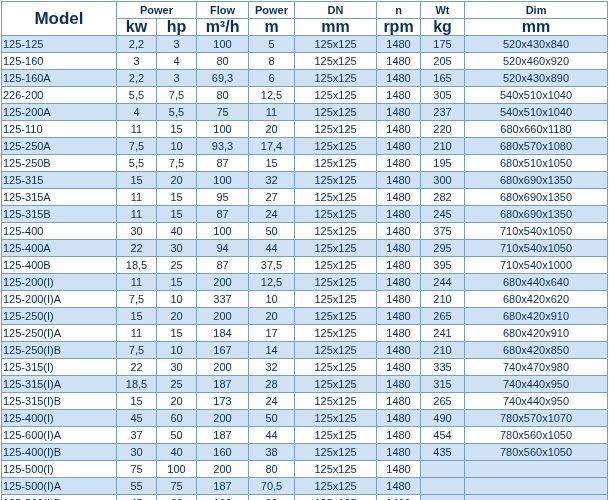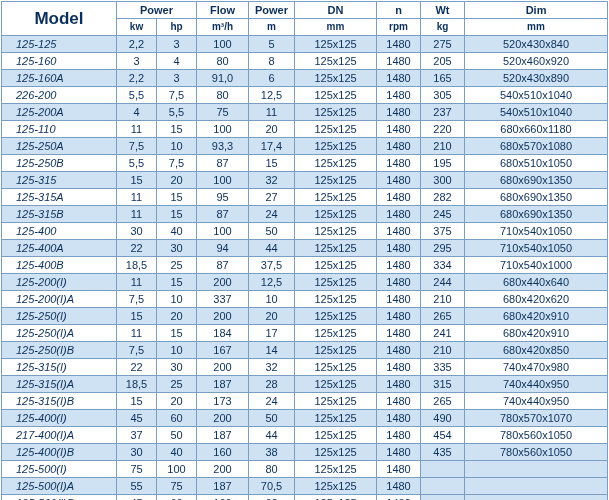--- a/index.html
+++ b/index.html
@@ -36,33 +36,32 @@
     font-size: 12px;
     color: #000000;
     border: 1px solid #4a7aaa;
     height: 20px;
     line-height: 20px;
   }
   thead th.model-head {
     font-size: 17px;
   }
   thead tr.head-row2 th {
-    font-size: 10px;
+    font-size: 16px;
   }
   tbody tr.odd td {
     background: #cfe2f3;
   }
   tbody tr.even td {
     background: #ffffff;
   }
   tbody td.model-cell {
     text-align: left;
-    padding-left: 14px;
+    padding-left: 1px;
     font-weight: normal;
-    font-style: italic;
   }
   tbody td.blank {
     background: #cfe2f3;
   }
   tbody tr.even td.blank {
     background: #cfe2f3;
   }
   
   col.c-model { width: 115px; }
   col.c-kw    { width: 40px; }
@@ -113,39 +112,39 @@
   </thead>
   <tbody id="table-body">
       <tr class="odd">
         <td class="model-cell">125-125</td>
         <td>2,2</td>
         <td>3</td>
         <td>100</td>
         <td>5</td>
         <td>125x125</td>
         <td>1480</td>
-        <td>275</td>
+        <td>175</td>
         <td>520x430x840</td>
       </tr>
       <tr class="even">
         <td class="model-cell">125-160</td>
         <td>3</td>
         <td>4</td>
         <td>80</td>
         <td>8</td>
         <td>125x125</td>
         <td>1480</td>
         <td>205</td>
         <td>520x460x920</td>
       </tr>
       <tr class="odd">
         <td class="model-cell">125-160A</td>
         <td>2,2</td>
         <td>3</td>
-        <td>91,0</td>
+        <td>69,3</td>
         <td>6</td>
         <td>125x125</td>
         <td>1480</td>
         <td>165</td>
         <td>520x430x890</td>
       </tr>
       <tr class="even">
         <td class="model-cell">226-200</td>
         <td>5,5</td>
         <td>7,5</td>
@@ -256,21 +255,21 @@
         <td>710x540x1050</td>
       </tr>
       <tr class="even">
         <td class="model-cell">125-400B</td>
         <td>18,5</td>
         <td>25</td>
         <td>87</td>
         <td>37,5</td>
         <td>125x125</td>
         <td>1480</td>
-        <td>334</td>
+        <td>395</td>
         <td>710x540x1000</td>
       </tr>
       <tr class="odd">
         <td class="model-cell">125-200(I)</td>
         <td>11</td>
         <td>15</td>
         <td>200</td>
         <td>12,5</td>
         <td>125x125</td>
         <td>1480</td>
@@ -359,21 +358,21 @@
         <td>45</td>
         <td>60</td>
         <td>200</td>
         <td>50</td>
         <td>125x125</td>
         <td>1480</td>
         <td>490</td>
         <td>780x570x1070</td>
       </tr>
       <tr class="even">
-        <td class="model-cell">217-400(I)A</td>
+        <td class="model-cell">125-600(I)A</td>
         <td>37</td>
         <td>50</td>
         <td>187</td>
         <td>44</td>
         <td>125x125</td>
         <td>1480</td>
         <td>454</td>
         <td>780x560x1050</td>
       </tr>
       <tr class="odd">

